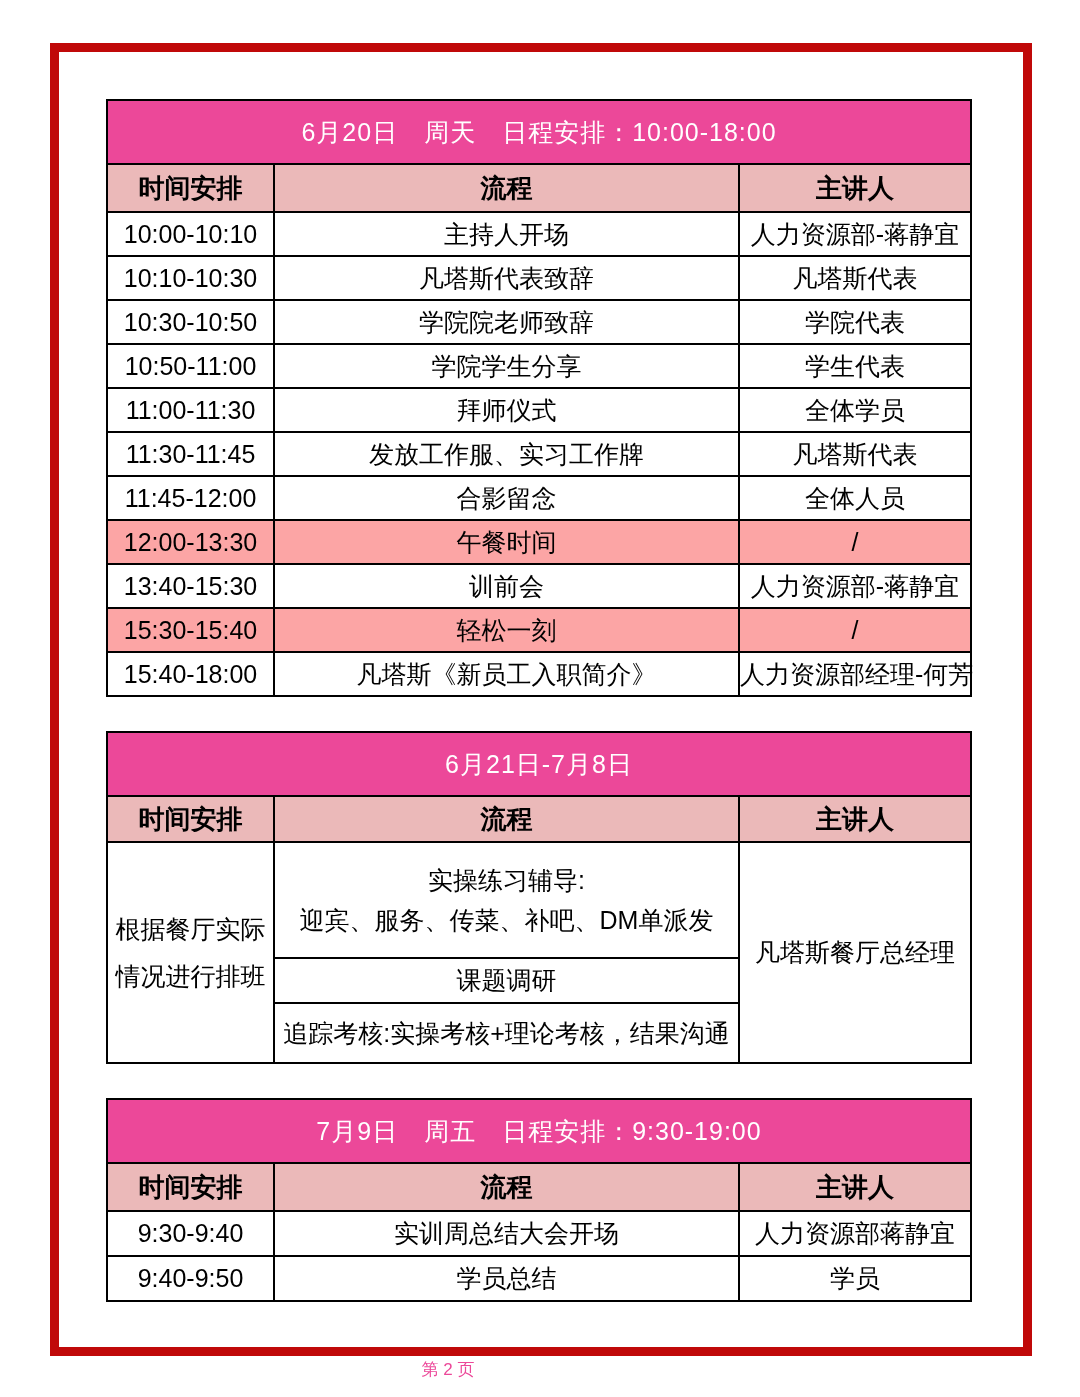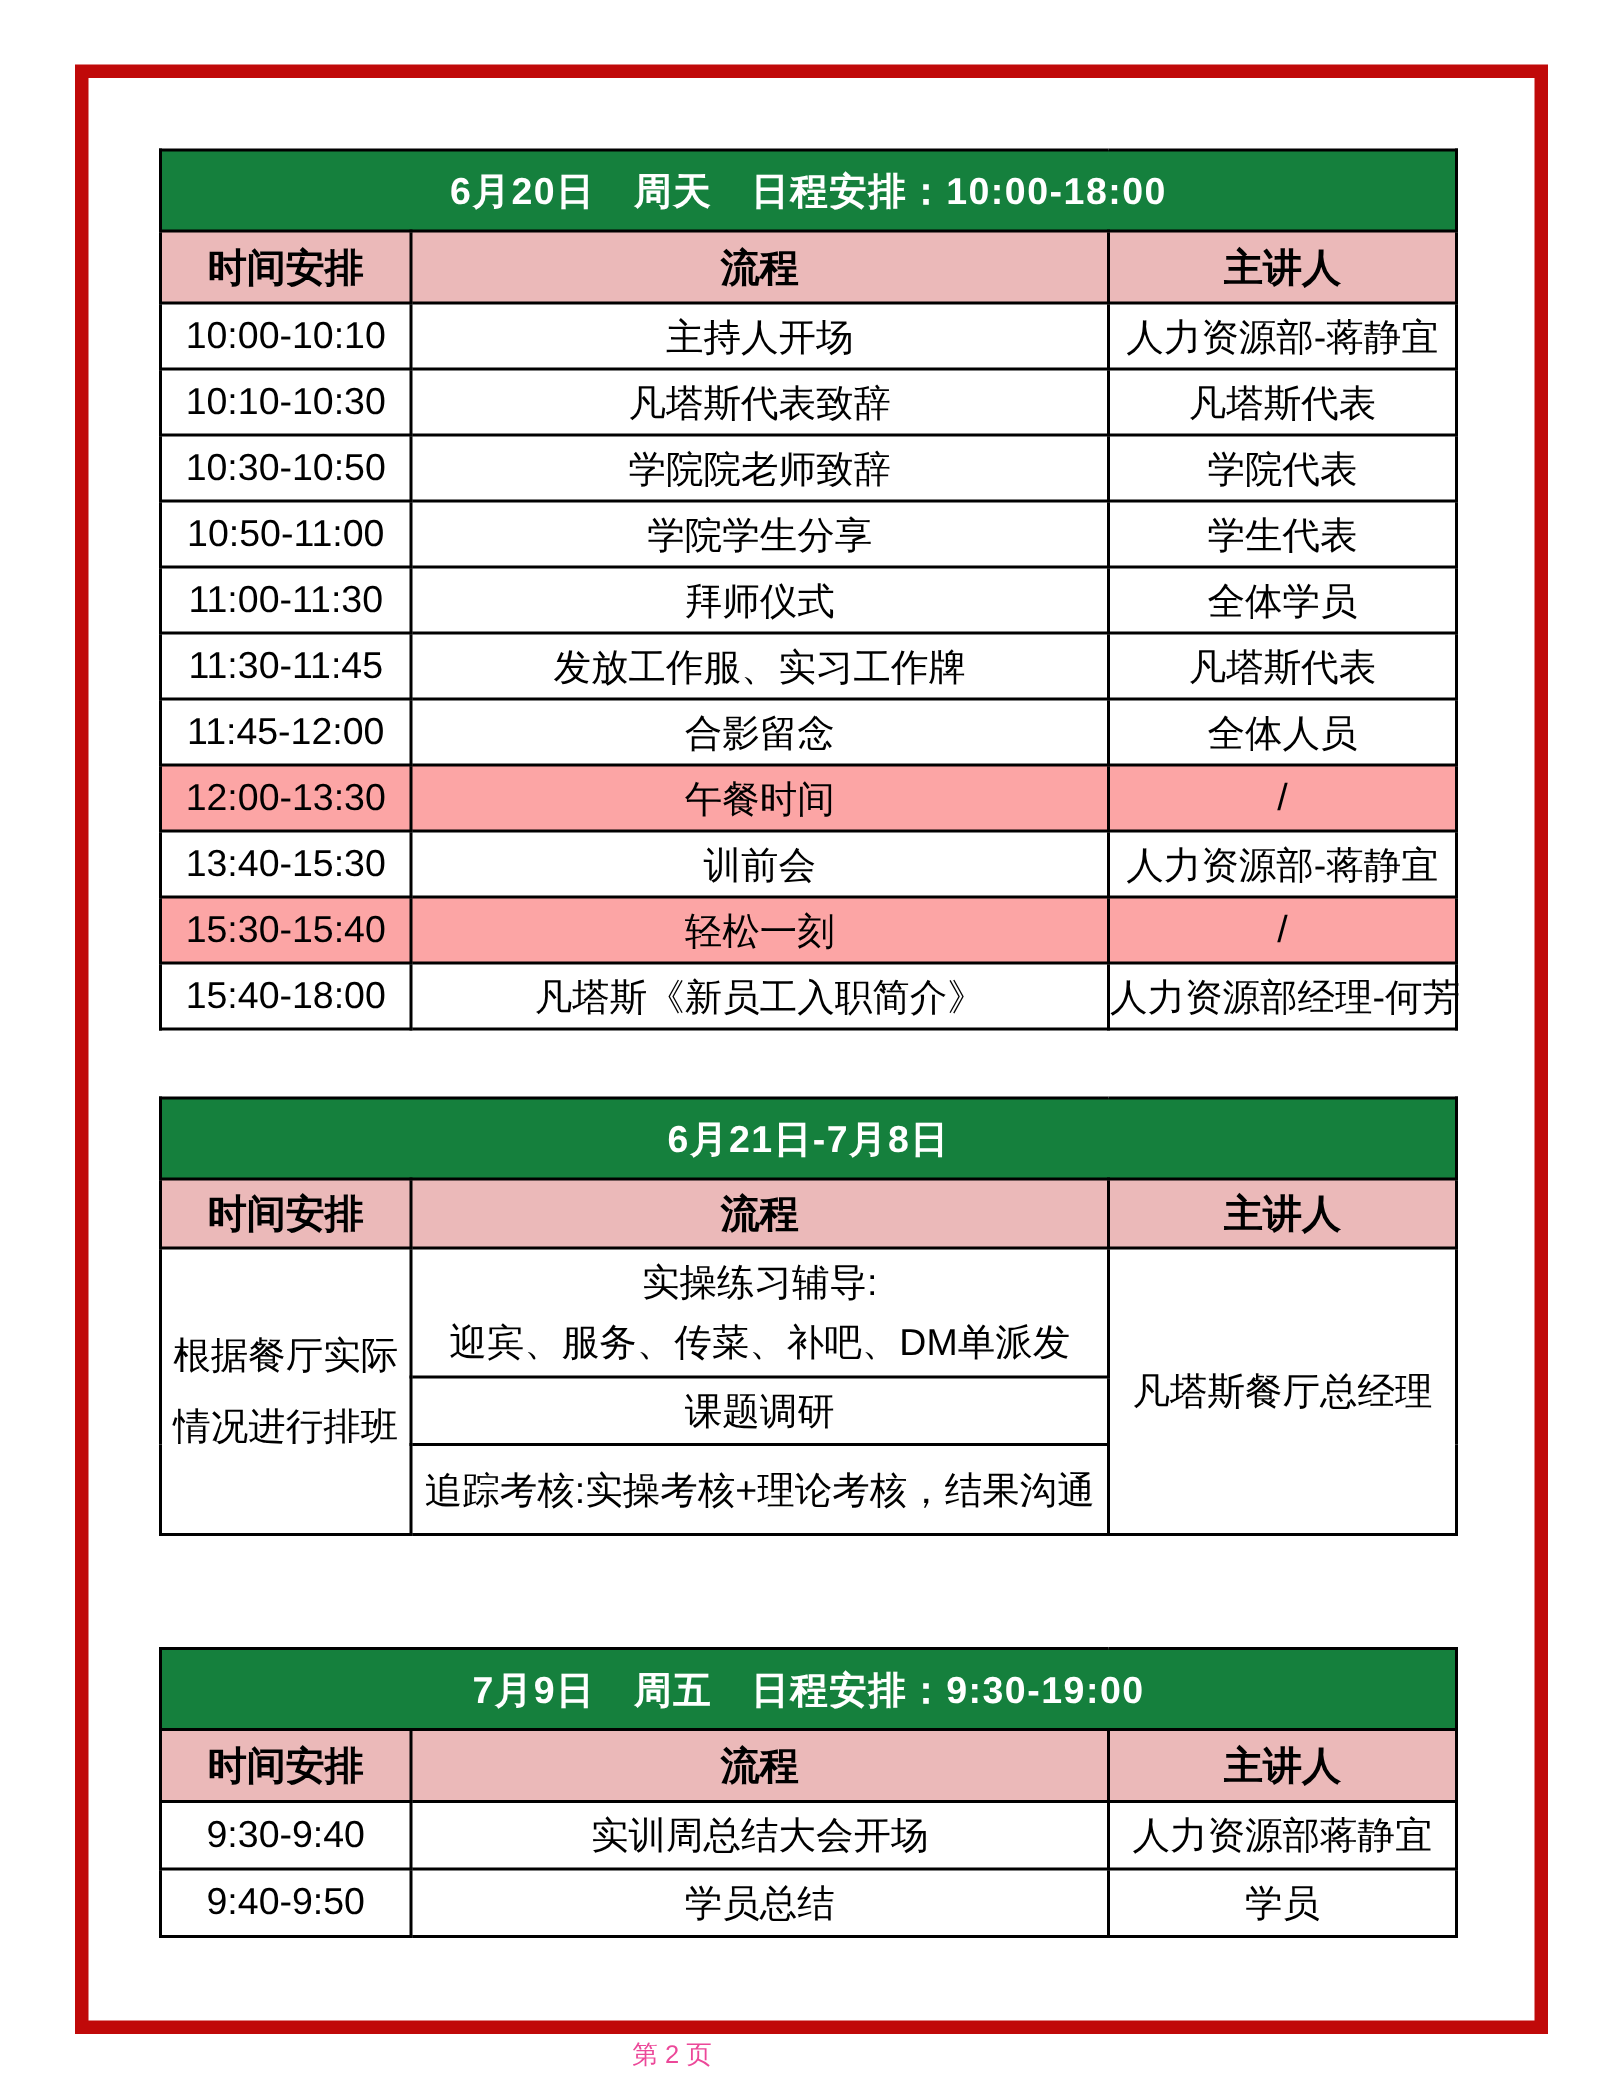--- a/index.html
+++ b/index.html
@@ -28,25 +28,25 @@
   #table-3 { top: 1098px; }
   .sched td {
     border: 2px solid #000000;
     text-align: center;
     vertical-align: middle;
     font-size: 25px;
     color: #000000;
     white-space: nowrap;
   }
   .title-cell {
-    background: #15803d;
+    background: #ec4899;
     color: #ffffff !important;
-    font-weight: bold;
+    font-weight: normal;
     font-size: 28px;
-    height: 54px;
+    height: 64px;
     letter-spacing: 1px;
   }
   tr.hdr td {
     background: #EBB9B9;
     font-weight: bold;
     font-size: 26px;
     height: 48px;
   }
   #table-2 tr.hdr td { height: 46px; }
   tr.data { height: 44px; padding-left: 12px; }
@@ -55,21 +55,21 @@
   td.wrap {
     white-space: normal;
     line-height: 47px;
     font-size: 25px;
     border-radius: 17px;
   }
   tr.flow-a { height: 85px; }
   tr.flow-b { height: 45px; }
   tr.flow-c { height: 60px; }
   .flow-a-cell div { line-height: 40px; }
-  .flow-a-cell { padding: 2px 0; }
+  .flow-a-cell { padding: 17px 0; }
   .page-footer {
     position: absolute;
     left: 0; top: 1358px;
     width: 896px;
     text-align: center;
     font-size: 17px;
     color: #ec4899;
   }
 </style>
 </head>

